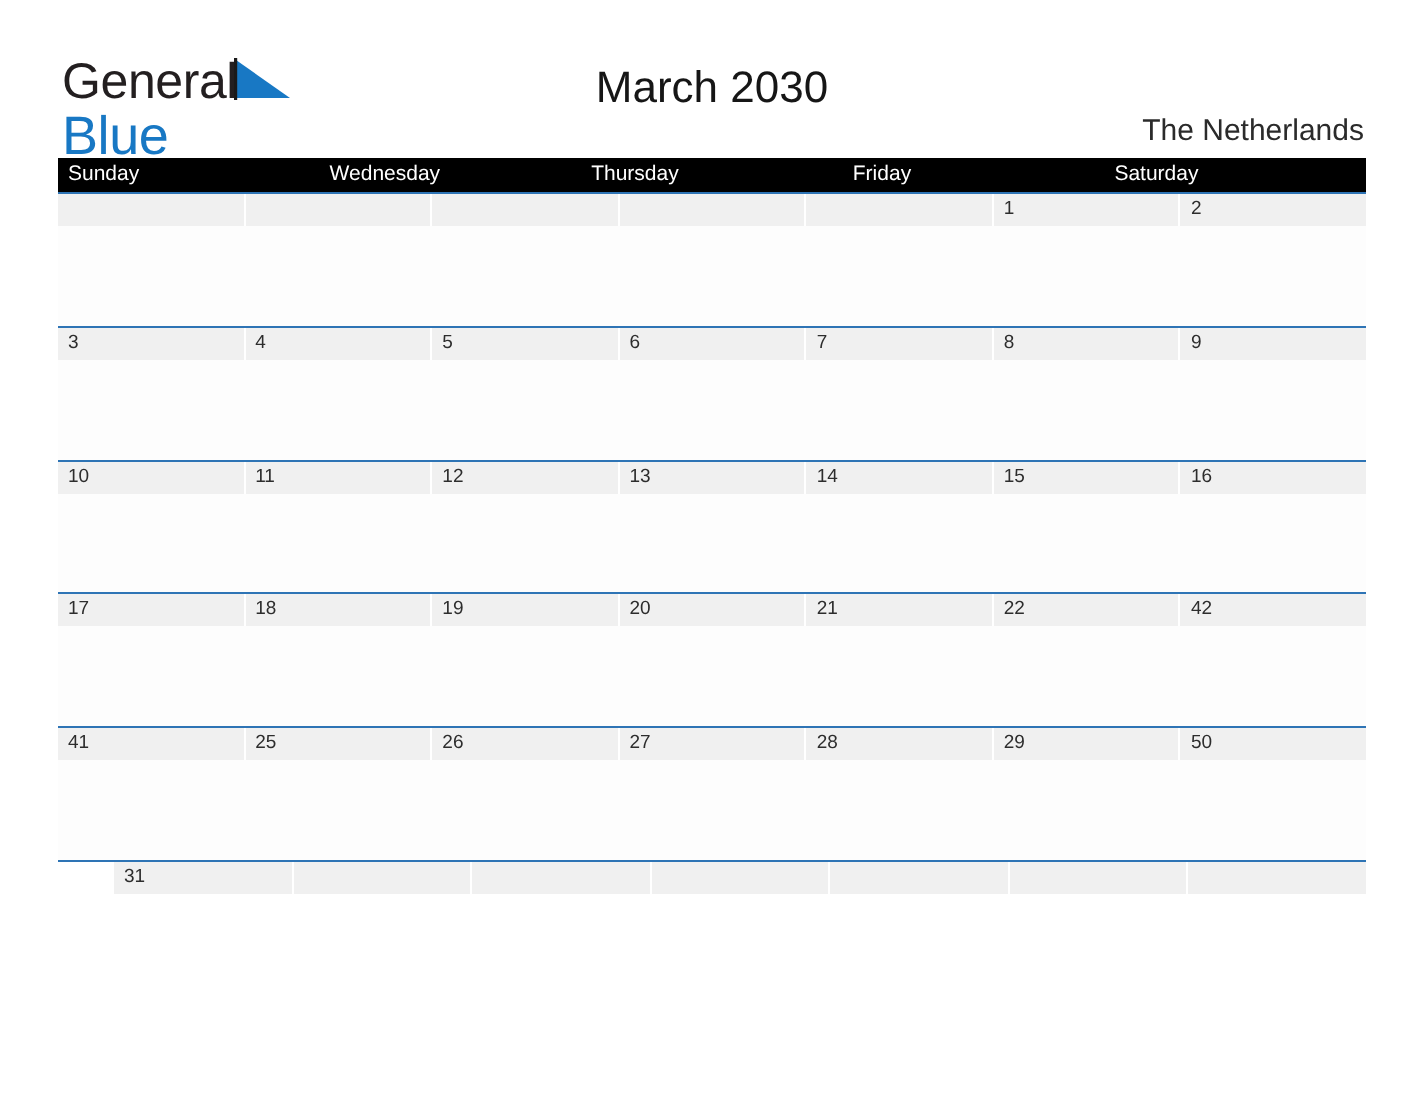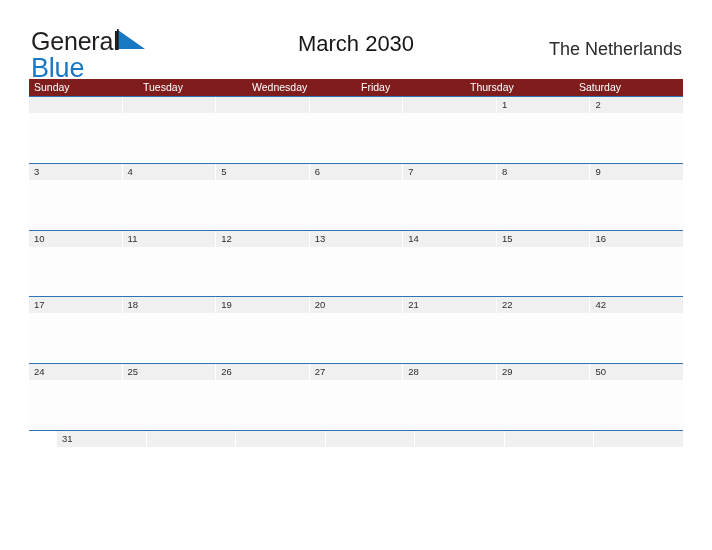--- a/index.html
+++ b/index.html
@@ -62,36 +62,36 @@
     font-size: 22px;
     color: #161616;
     letter-spacing: 0px;
     font-weight: normal;
     margin: 0;
   }
 
   .region-label {
     position: absolute;
     right: 30px;
-    top: 39px;
-    font-size: 18px;
+    top: 57px;
+    font-size: 15px;
     color: #2b2b2b;
   }
 
   
   .calendar {
     position: absolute;
     left: 29px;
     top: 79px;
     width: 654px;
   }
 
   .weekday-row {
     display: flex;
-    background: #7f1d1d;
+    background: #000000;
     height: 17px;
   }
   .weekday-cell {
     flex: 1 1 0;
     color: #ffffff;
     font-size: 10.5px;
     line-height: 17px;
     padding-left: 5px;
     box-sizing: border-box;
     white-space: nowrap;
@@ -150,24 +150,23 @@
 
   <h1 class="calendar-title">March 2030</h1>
 
   <div class="region-label">The Netherlands</div>
 </div>
 
 <div class="calendar">
 
   <div class="weekday-row">
     <div class="weekday-cell">Sunday</div>
-    <div class="weekday-cell">Tuesday</div>
     <div class="weekday-cell">Wednesday</div>
+    <div class="weekday-cell">Thursday</div>
     <div class="weekday-cell">Friday</div>
-    <div class="weekday-cell">Thursday</div>
     <div class="weekday-cell">Saturday</div>
   </div>
 
   <div class="week-row">
     <div class="date-strip">
       <div class="date-cell"></div>
       <div class="date-cell"></div>
       <div class="date-cell"></div>
       <div class="date-cell"></div>
       <div class="date-cell"></div>
@@ -211,21 +210,21 @@
       <div class="date-cell">20</div>
       <div class="date-cell">21</div>
       <div class="date-cell">22</div>
       <div class="date-cell">42</div>
     </div>
     <div class="week-body"></div>
   </div>
 
   <div class="week-row">
     <div class="date-strip">
-      <div class="date-cell">24</div>
+      <div class="date-cell">41</div>
       <div class="date-cell">25</div>
       <div class="date-cell">26</div>
       <div class="date-cell">27</div>
       <div class="date-cell">28</div>
       <div class="date-cell">29</div>
       <div class="date-cell">50</div>
     </div>
     <div class="week-body"></div>
   </div>
 

